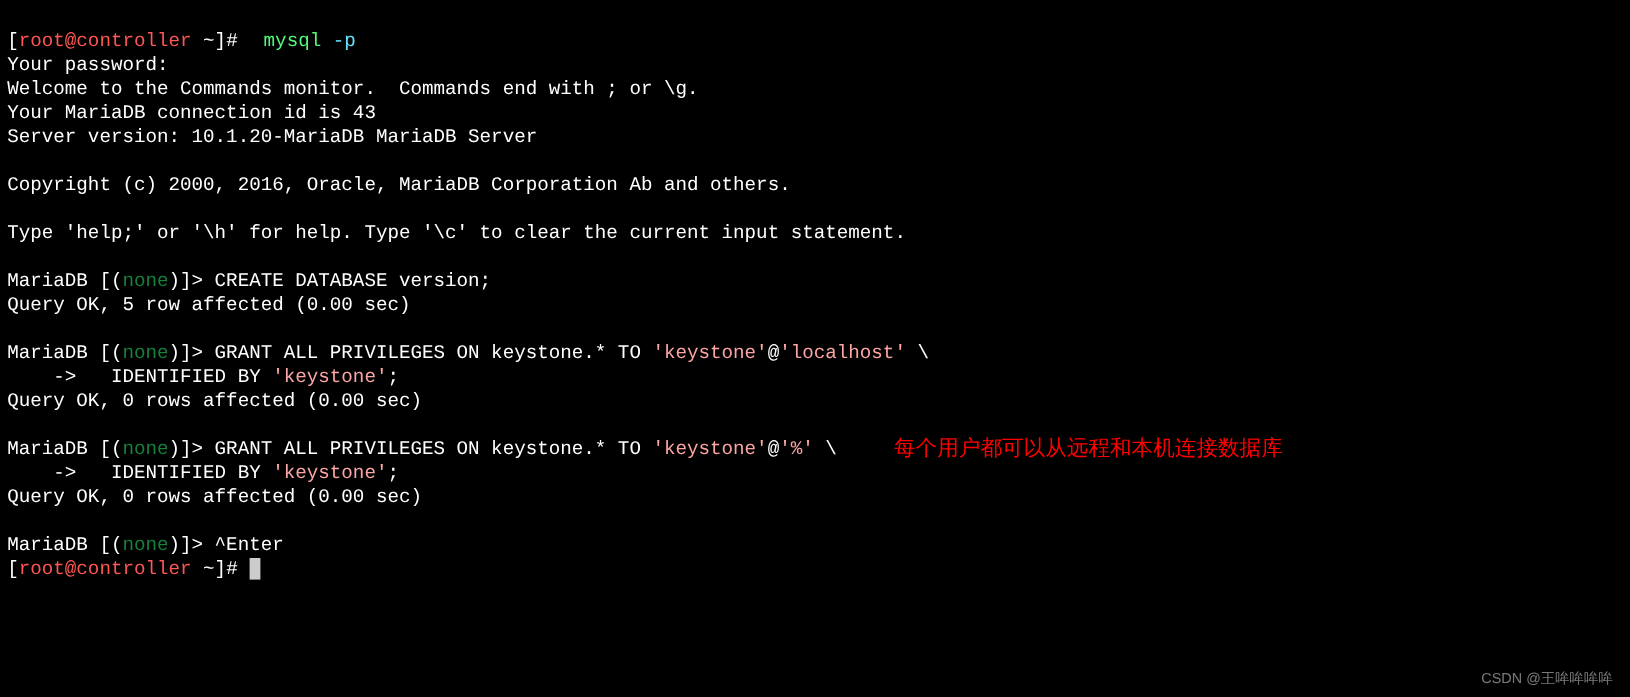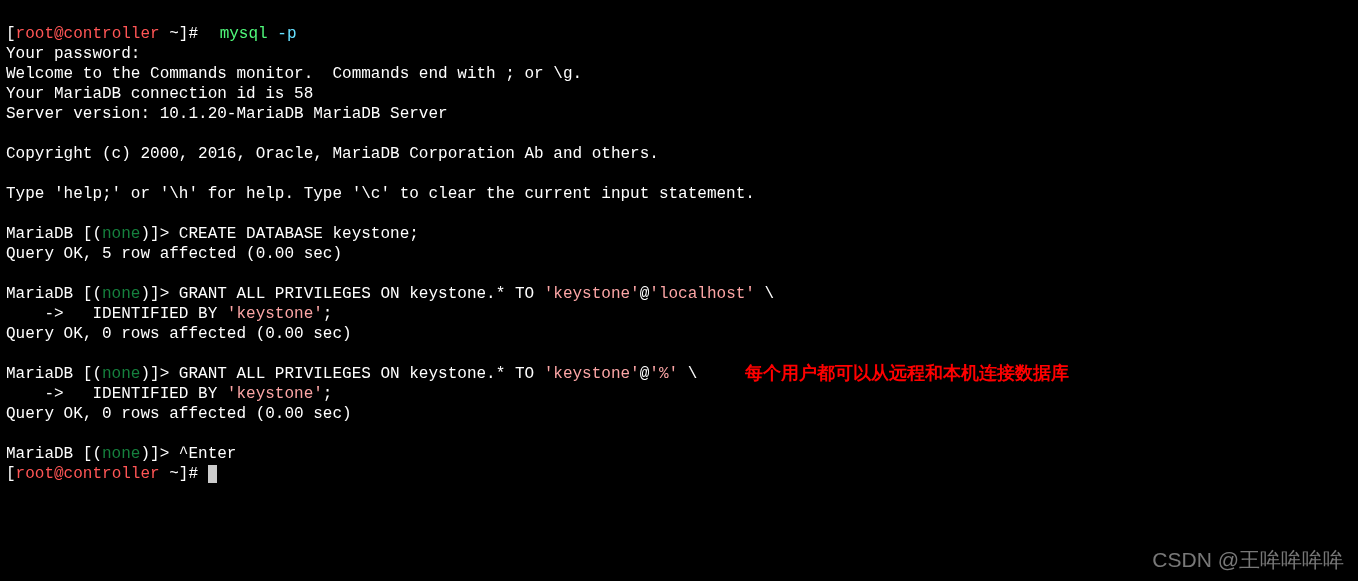--- a/index.html
+++ b/index.html
@@ -21,55 +21,55 @@
     .red { color: #ff5555; margin-top: 28px; }
     .green { color: #50fa7b; margin-left: 12px; }
     .cyan { color: #66e0ff; }
     .magenta { color: #15803d; }
     .yellow { color: #fca5a5; }
     .annotation {
       position: absolute;
       color: #ff0000;
       font-family: "Microsoft YaHei", sans-serif;
       font-size: 18px;
-      font-weight: bold;
+      font-weight: normal;
       left: 745px;
       top: 362px;
     }
     .watermark {
       position: absolute;
       right: 14px;
       bottom: 8px;
       color: rgba(200,200,200,0.6);
       font-family: sans-serif;
-      font-size: 21px;
+      font-size: 12px;
     }
     .cursor {
       display: inline-block;
       width: 9px;
       height: 18px;
       background: #ccc;
       vertical-align: text-bottom;
     }
   </style>
 </head>
 <body>
 
 <div class="terminal">
 <span>[</span><span class="red">root@controller</span><span> ~</span><span>]# </span><span class="green">mysql</span><span class="cyan"> -p</span>
 <span>Your password:</span>
 <span>Welcome to the Commands monitor.  Commands end with ; or \g.</span>
-<span>Your MariaDB connection id is 58</span>
+<span>Your MariaDB connection id is 43</span>
 <span>Server version: 10.1.20-MariaDB MariaDB Server</span>
 
 <span>Copyright (c) 2000, 2016, Oracle, MariaDB Corporation Ab and others.</span>
 
 <span>Type 'help;' or '\h' for help. Type '\c' to clear the current input statement.</span>
 
-<span>MariaDB [(</span><span class="magenta">none</span><span>)]&gt; </span><span>CREATE DATABASE keystone;</span>
+<span>MariaDB [(</span><span class="magenta">none</span><span>)]&gt; </span><span>CREATE DATABASE version;</span>
 <span>Query OK, 5 row affected (0.00 sec)</span>
 
 <span>MariaDB [(</span><span class="magenta">none</span><span>)]&gt; </span><span>GRANT ALL PRIVILEGES ON keystone.* TO </span><span class="yellow">'keystone'</span><span>@</span><span class="yellow">'localhost'</span><span> \</span>
 <span>    -&gt;   </span><span>IDENTIFIED BY </span><span class="yellow">'keystone'</span><span>;</span>
 <span>Query OK, 0 rows affected (0.00 sec)</span>
 
 <span>MariaDB [(</span><span class="magenta">none</span><span>)]&gt; </span><span>GRANT ALL PRIVILEGES ON keystone.* TO </span><span class="yellow">'keystone'</span><span>@</span><span class="yellow">'%'</span><span> \</span>
 <span>    -&gt;   </span><span>IDENTIFIED BY </span><span class="yellow">'keystone'</span><span>;</span>
 <span>Query OK, 0 rows affected (0.00 sec)</span>
 

